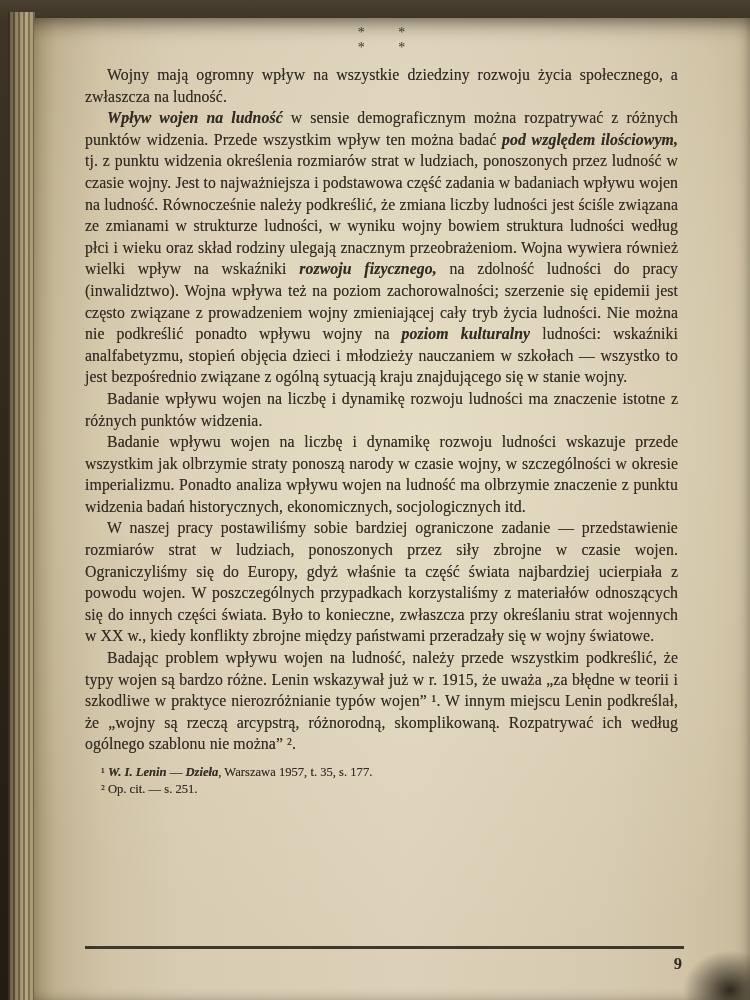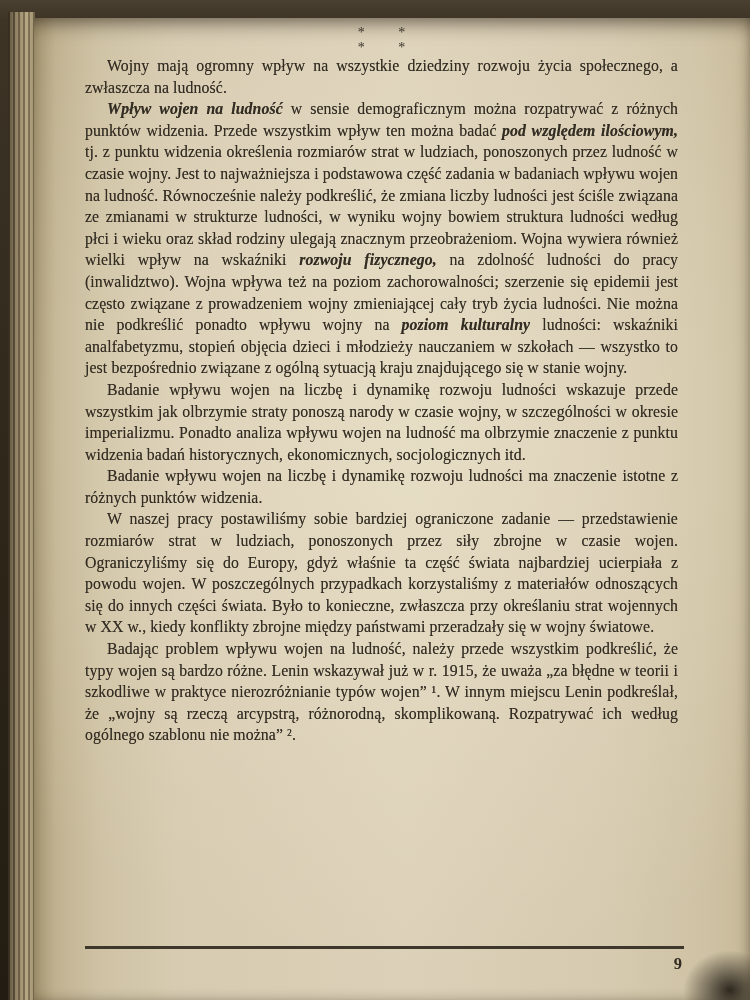--- a/index.html
+++ b/index.html
@@ -44,20 +44,21 @@
   }
   .ornament {
     text-align: center;
     color: #3a342a;
     font-size: 14px;
     line-height: 15px;
     padding-top: 3px;
   }
   .ornament .row { word-spacing: 30px; }
   .text-body {
+    margin-top: 9px;
     font-size: 15.8px;
     line-height: 21.6px;
     color: var(--ink, #322c23);
     text-align: justify;
     letter-spacing: 0.1px;
     text-shadow: 0 0 0.4px rgba(50,40,28,0.55);
   }
   p.para { text-indent: 0; }
   p.para.indent { text-indent: 22px; }
   em { font-style: italic; font-weight: bold; }
@@ -90,26 +91,28 @@
   <div class="edge-stack"></div>
   <div class="page">
     <div class="content">
       <div class="ornament">
         <div class="row">* *</div>
         <div class="row">* *</div>
       </div>
       <div class="text-body">
           <p class="para indent"><span>Wojny mają ogromny wpływ na wszystkie dziedziny rozwoju życia społecznego, a zwłaszcza na ludność.</span></p>
           <p class="para indent"><em>Wpływ wojen na ludność</em><span> w sensie demograficznym można rozpatrywać z różnych punktów widzenia. Przede wszystkim wpływ ten można badać </span><em>pod względem ilościowym,</em><span> tj. z punktu widzenia określenia rozmiarów strat w ludziach, ponoszonych przez ludność w czasie wojny. Jest to najważniejsza i podstawowa część zadania w badaniach wpływu wojen na ludność. Równocześnie należy podkreślić, że zmiana liczby ludności jest ściśle związana ze zmianami w strukturze ludności, w wyniku wojny bowiem struktura ludności według płci i wieku oraz skład rodziny ulegają znacznym przeobrażeniom. Wojna wywiera również wielki wpływ na wskaźniki </span><em>rozwoju fizycznego,</em><span> na zdolność ludności do pracy (inwalidztwo). Wojna wpływa też na poziom zachorowalności; szerzenie się epidemii jest często związane z prowadzeniem wojny zmieniającej cały tryb życia ludności. Nie można nie podkreślić ponadto wpływu wojny na </span><em>poziom kulturalny</em><span> ludności: wskaźniki analfabetyzmu, stopień objęcia dzieci i młodzieży nauczaniem w szkołach — wszystko to jest bezpośrednio związane z ogólną sytuacją kraju znajdującego się w stanie wojny.</span></p>
+          <p class="para indent"><span>Badanie wpływu wojen na liczbę i dynamikę rozwoju ludności ma znaczenie istotne z różnych punktów widzenia.</span></p>
           <p class="para indent"><span>Badanie wpływu wojen na liczbę i dynamikę rozwoju ludności wskazuje przede wszystkim jak olbrzymie straty ponoszą narody w czasie wojny, w szczególności w okresie imperializmu. Ponadto analiza wpływu wojen na ludność ma olbrzymie znaczenie z punktu widzenia badań historycznych, ekonomicznych, socjologicznych itd.</span></p>
-          <p class="para indent"><span>Badanie wpływu wojen na liczbę i dynamikę rozwoju ludności ma znaczenie istotne z różnych punktów widzenia.</span></p>
           <p class="para indent"><span>W naszej pracy postawiliśmy sobie bardziej ograniczone zadanie — przedstawienie rozmiarów strat w ludziach, ponoszonych przez siły zbrojne w czasie wojen. Ograniczyliśmy się do Europy, gdyż właśnie ta część świata najbardziej ucierpiała z powodu wojen. W poszczególnych przypadkach korzystaliśmy z materiałów odnoszących się do innych części świata. Było to konieczne, zwłaszcza przy określaniu strat wojennych w XX w., kiedy konflikty zbrojne między państwami przeradzały się w wojny światowe.</span></p>
           <p class="para indent"><span>Badając problem wpływu wojen na ludność, należy przede wszystkim podkreślić, że typy wojen są bardzo różne. Lenin wskazywał już w r. 1915, że uważa „za błędne w teorii i szkodliwe w praktyce nierozróżnianie typów wojen” ¹. W innym miejscu Lenin podkreślał, że „wojny są rzeczą arcypstrą, różnorodną, skomplikowaną. Rozpatrywać ich według ogólnego szablonu nie można” ².</span></p>
         </div>
       <div class="footnotes">
+          <div class="fn"><span>¹ </span><em>W. I. Lenin</em><span> — </span><em>Dzieła</em><span>, Warszawa 1957, t. 35, s. 177.</span></div>
+          <div class="fn"><span>² Op. cit. — s. 251.</span></div>
         </div>
     </div>
     <div class="footer">
       <div class="rule"></div>
       <div class="pagenum">9</div>
     </div>
   </div>
   <div class="corner-shadow"></div>
 </div>
 

